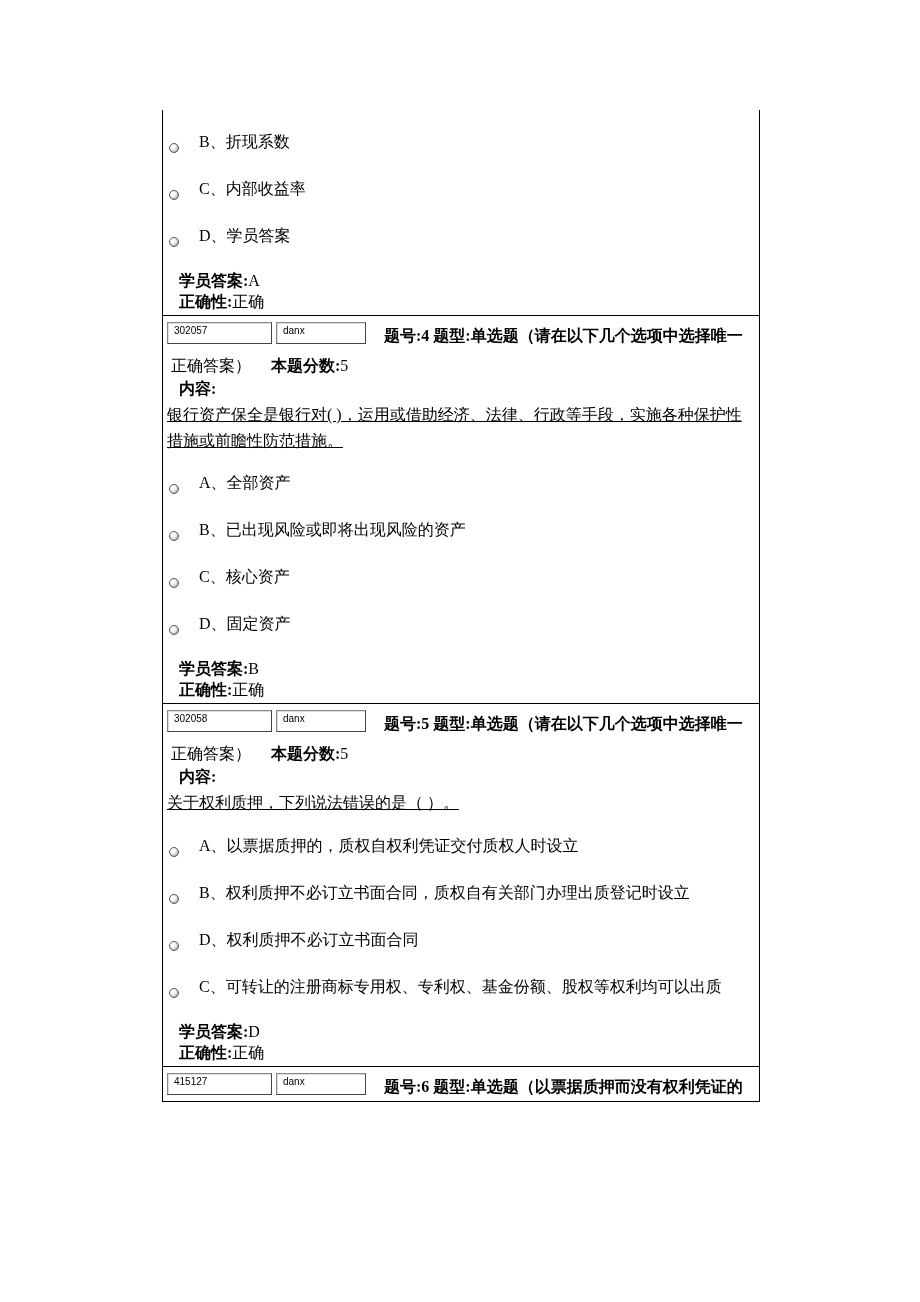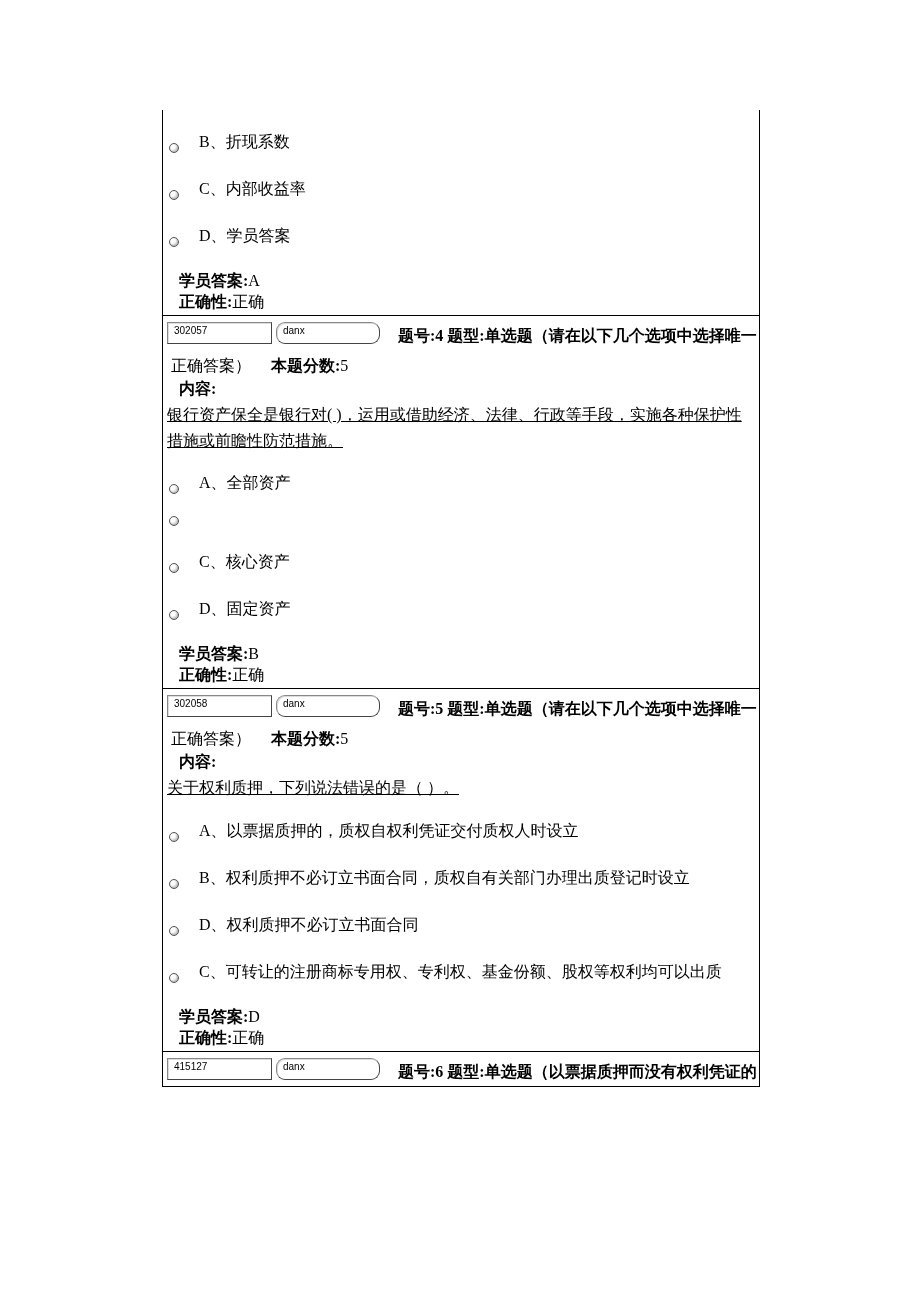--- a/index.html
+++ b/index.html
@@ -77,22 +77,21 @@
     font-size: 10px;
     color: #000;
     padding: 2px 6px 0 6px;
     margin: 4px 2px 6px 2px;
     box-shadow: inset 1px 1px 0 #ddd;
   }
   .input-id {
     width: 105px;
   }
   .input-type {
-    width: 104px;
-    border-radius: 9px;
+    width: 90px;
   }
   .meta-text {
     padding-top: 8px;
     padding-left: 4px;
   }
   .continued-line {
     padding-left: 4px;
     padding-top: 4px;
   }
   .content-label {
@@ -146,20 +145,21 @@
           <span>正确答案）&nbsp;&nbsp;</span><span class="bold">本题分数:</span><span>5</span>
         </div>
         <div class="content-label bold">内容:</div>
         <div class="content-text">银行资产保全是银行对( )，运用或借助经济、法律、行政等手段，实施各种保护性措施或前瞻性防范措施。</div>
         <div class="option-row">
           <div class="radio-outer"></div>
           <div class="option-text">A、全部资产</div>
         </div>
         <div class="option-row">
           <div class="radio-outer"></div>
+          <div class="option-text">B、已出现风险或即将出现风险的资产</div>
         </div>
         <div class="option-row">
           <div class="radio-outer"></div>
           <div class="option-text">C、核心资产</div>
         </div>
         <div class="option-row">
           <div class="radio-outer"></div>
           <div class="option-text">D、固定资产</div>
         </div>
         <div class="answer-line">

